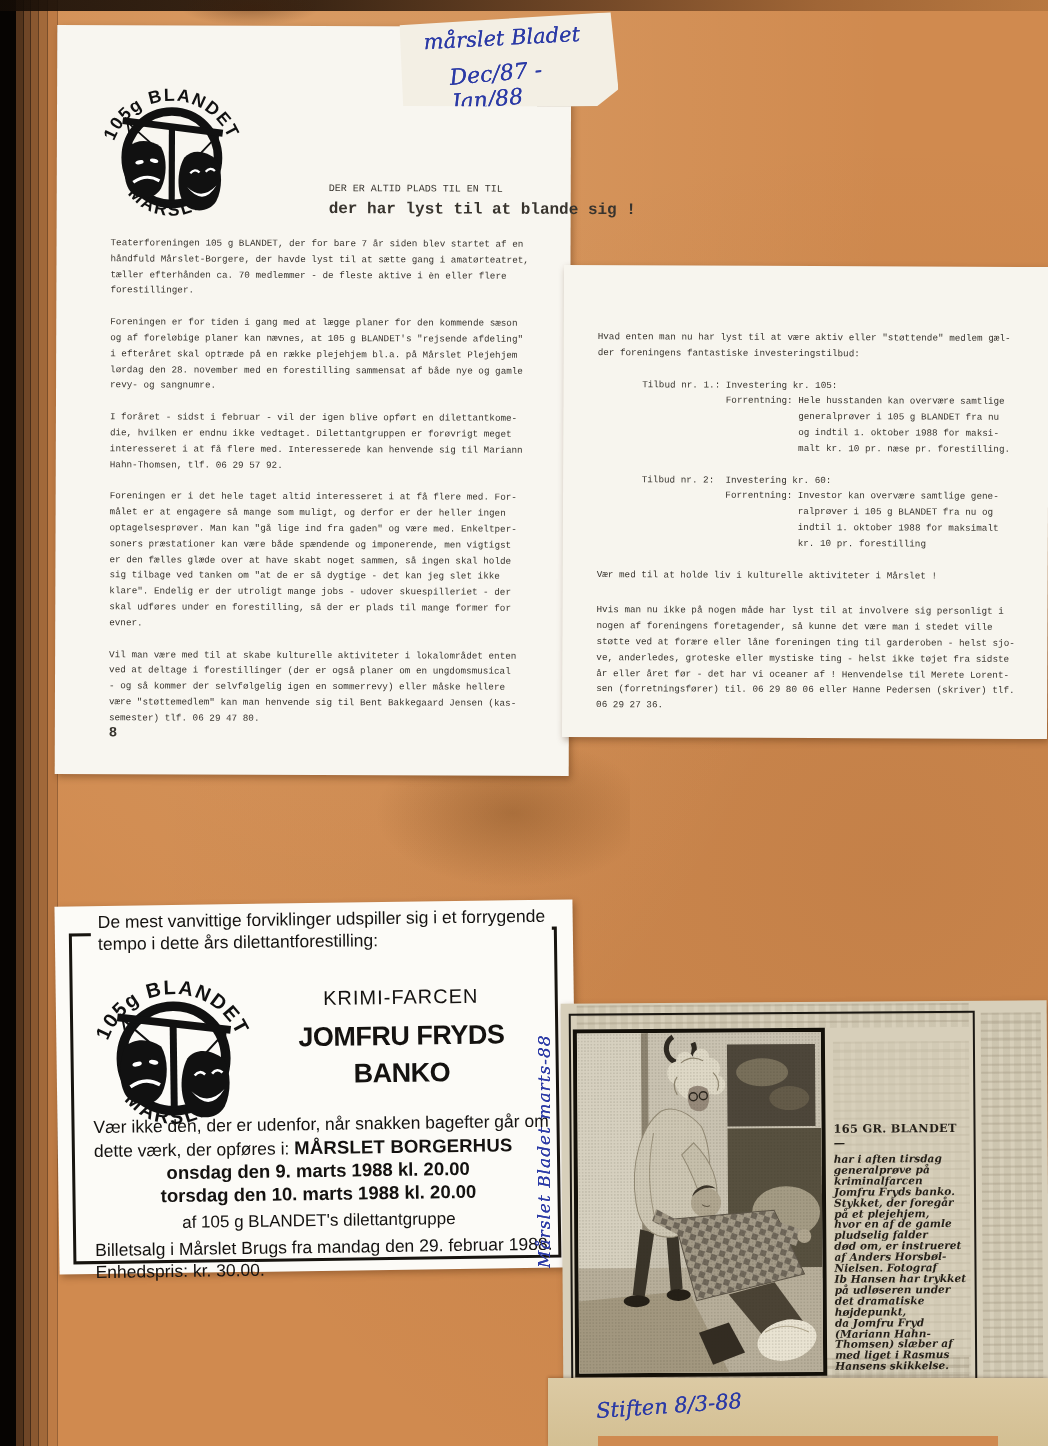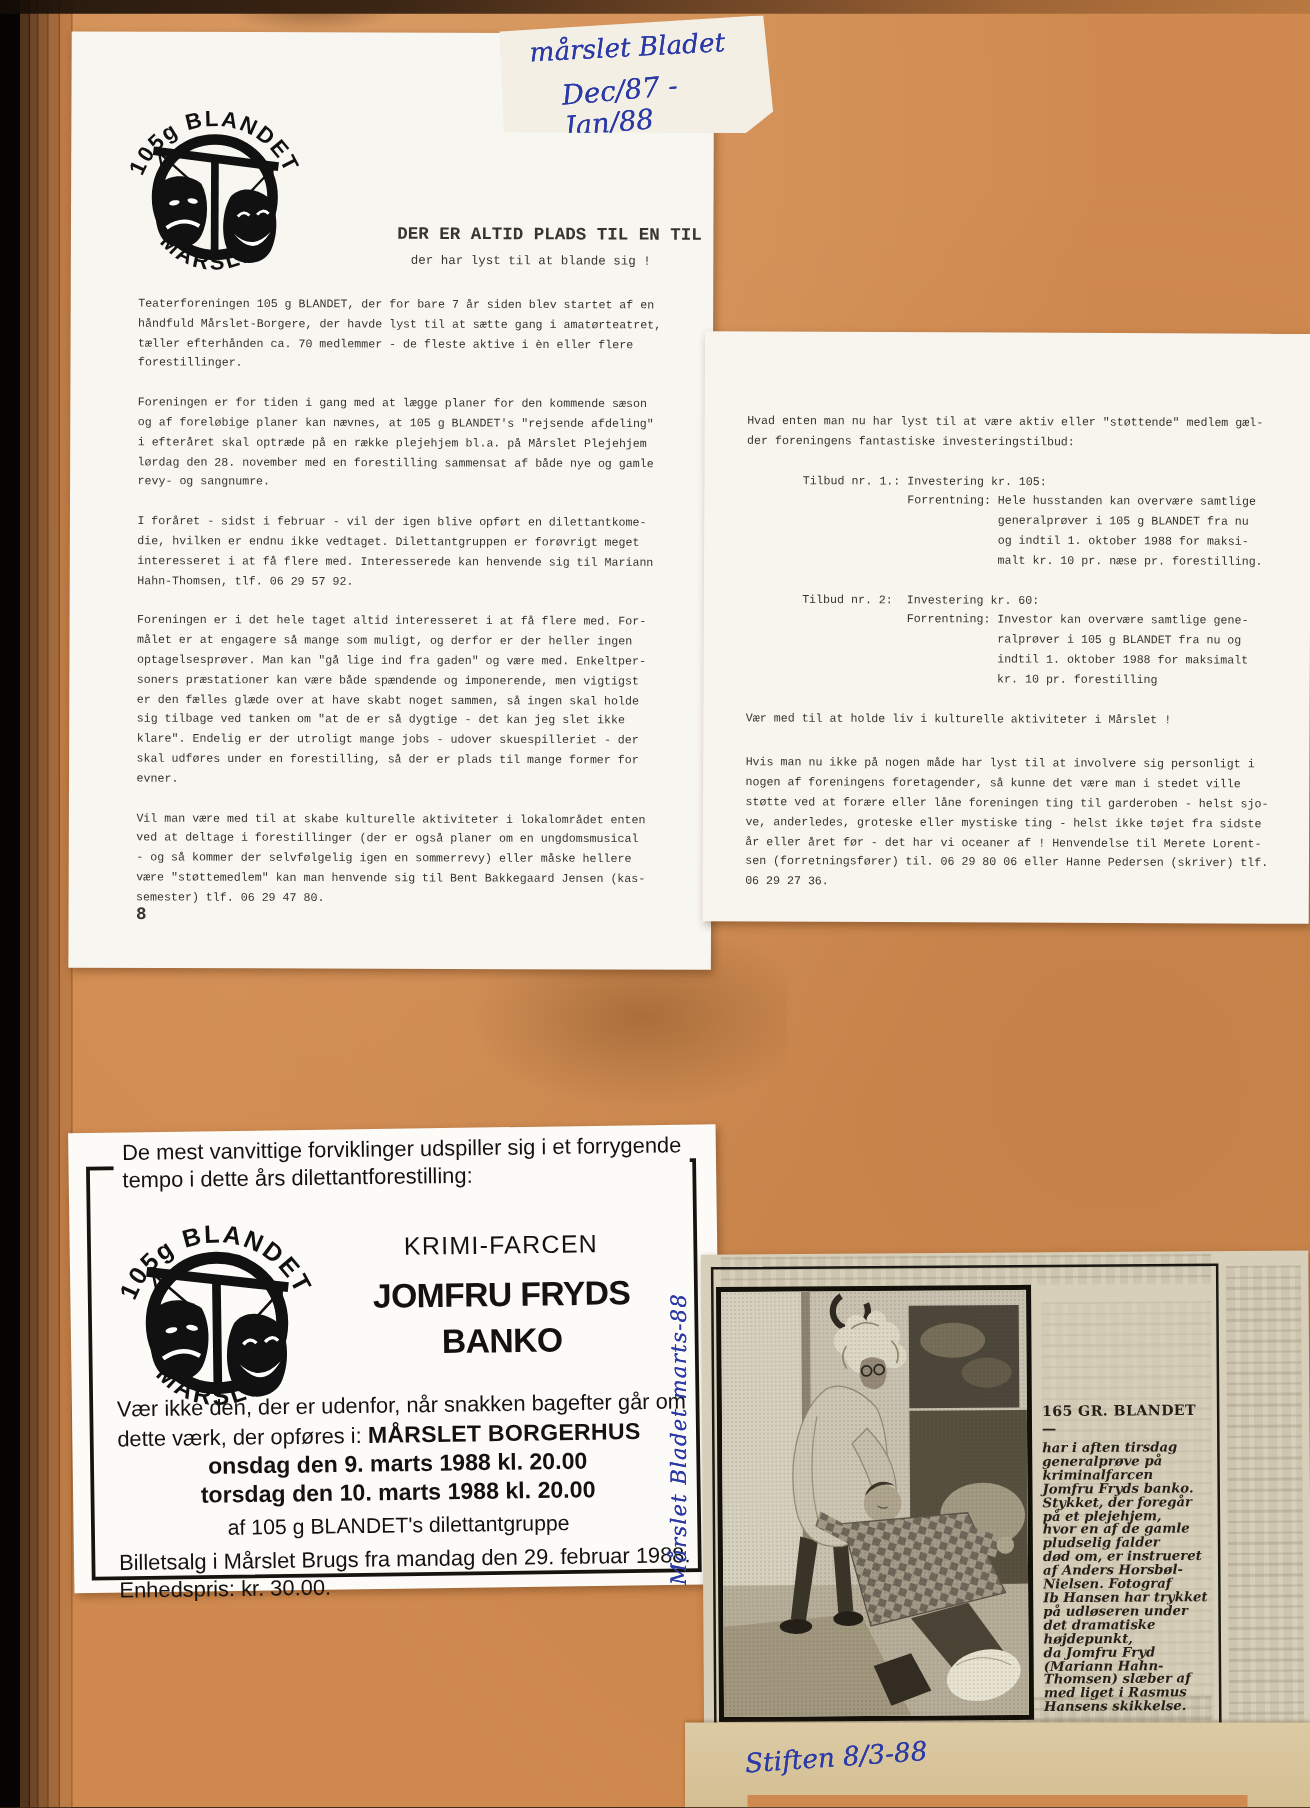--- a/index.html
+++ b/index.html
@@ -86,22 +86,22 @@
         <ellipse cx="58" cy="118" rx="5.5" ry="2.6" fill="#fff" transform="rotate(-12 58 118)"></ellipse>
         <ellipse cx="77" cy="116" rx="5.5" ry="2.6" fill="#fff" transform="rotate(12 77 116)"></ellipse>
         <path d="M50,144 Q67,132 84,142" stroke="#fff" stroke-width="4" fill="none"></path>
         <path d="M116,112 C106,130 106,160 118,174 C130,184 150,182 158,168 C166,152 166,128 158,114 C144,102 126,100 116,112 Z" fill="#111"></path>
         <path d="M124,132 Q130,125 136,131" stroke="#fff" stroke-width="3" fill="none"></path>
         <path d="M144,130 Q150,123 156,129" stroke="#fff" stroke-width="3" fill="none"></path>
         <path d="M120,150 Q139,168 158,148 Q141,176 120,150 Z" fill="#fff"></path>
       </g>
     </svg>
 
-    <div class="tw" style="position:absolute;left:261px;top:152px;font-size:14px;line-height:21px;margin:0;font-weight:bold;">DER ER ALTID PLADS TIL EN TIL</div>
-    <div class="tw" style="position:absolute;left:272px;top:173px;font-size:10px;line-height:21px;margin:0;">der har lyst til at blande sig !</div>
+    <div class="tw" style="position:absolute;left:272px;top:152px;font-size:10px;line-height:21px;margin:0;">DER ER ALTID PLADS TIL EN TIL</div>
+    <div class="tw" style="position:absolute;left:272px;top:173px;font-size:16px;line-height:21px;margin:0;font-weight:bold;">der har lyst til at blande sig !</div>
 
     <div class="tw-flow" style="left:54px;top:210px;width:450px;">
       <p class="tw">Teaterforeningen 105 g BLANDET, der for bare 7 år siden blev startet af en
 håndfuld Mårslet-Borgere, der havde lyst til at sætte gang i amatørteatret,
 tæller efterhånden ca. 70 medlemmer - de fleste aktive i èn eller flere
 forestillinger.</p>
       <p class="tw">Foreningen er for tiden i gang med at lægge planer for den kommende sæson
 og af foreløbige planer kan nævnes, at 105 g BLANDET's "rejsende afdeling"
 i efteråret skal optræde på en række plejehjem bl.a. på Mårslet Plejehjem
 lørdag den 28. november med en forestilling sammensat af både nye og gamle

